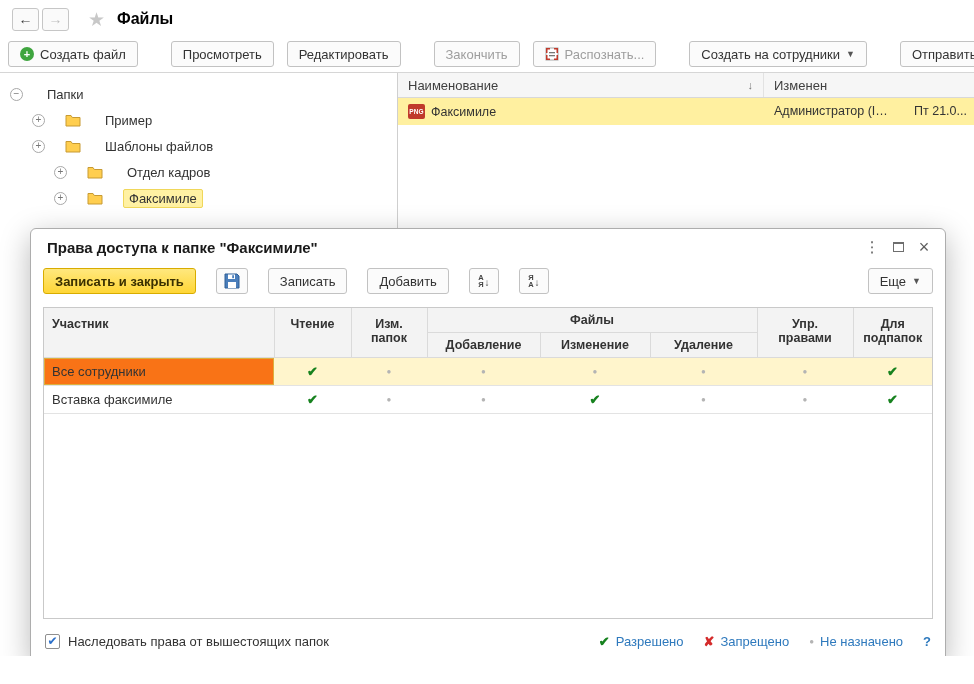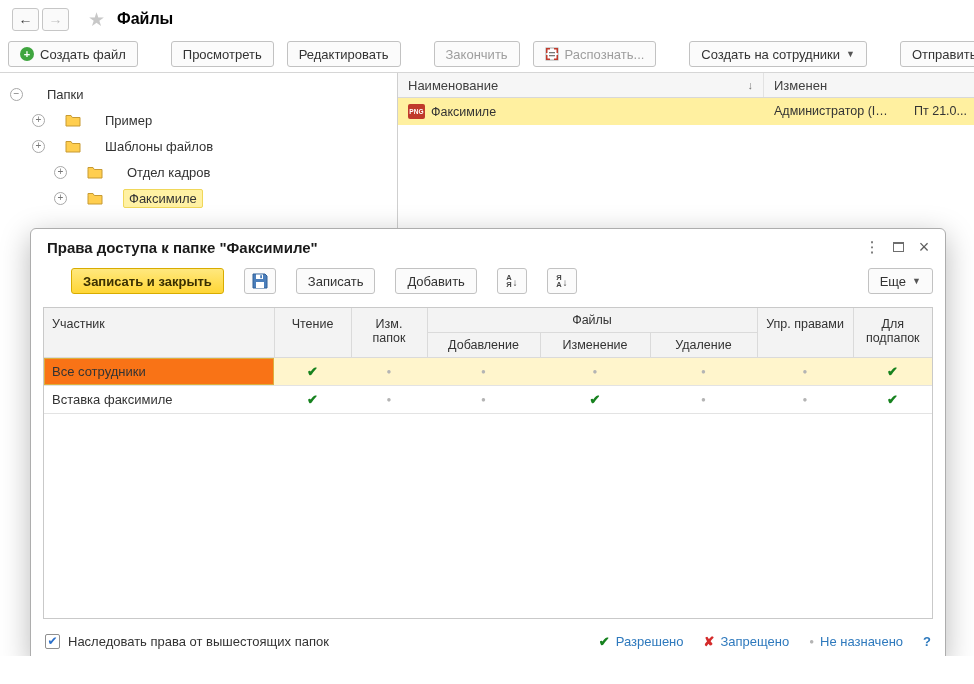--- a/index.html
+++ b/index.html
@@ -67,37 +67,37 @@
   .dialog { position:absolute; left:30px; top:228px; width:916px; height:434px; background:#fff;
             border:1px solid #ADADAD; border-radius:6px; box-shadow:0 8px 30px rgba(0,0,0,.28); }
   .dlg-titlebar { display:flex; align-items:center; height:36px; padding:0 8px 0 16px; }
   .dlg-title { flex:1; font-size:15px; font-weight:bold; color:#1A1A1A; }
   .dlg-ctl { width:26px; height:24px; display:inline-flex; align-items:center; justify-content:center;
              color:#5d5d5d; cursor:pointer; }
   .kebab-ico::before { content:"⋮"; font-size:15px; }
   .maxi-ico { width:11px; height:10px; border:1px solid #6E6E6E; border-top-width:2px; display:inline-block; }
   .close-ico::before { content:"×"; font-size:18px; }
 
-  .dlg-toolbar { display:flex; align-items:center; gap:20px; padding:3px 12px 0;margin-left:28px; }
+  .dlg-toolbar { display:flex; align-items:center; gap:20px; padding:3px 12px 0; }
   .btn-primary { background:linear-gradient(#FFE87E,#FFD636); border:1px solid #D8AC00;
                  font-weight:bold; color:#3A3000; }
   .icon-btn { width:32px; justify-content:center; padding:0; }
   .sort-btn { width:30px; justify-content:center; padding:0; }
   .sort-ico { display:inline-flex; align-items:center; gap:1px; }
   .sl { display:flex; flex-direction:column; font-size:7.5px; line-height:7.5px; font-weight:bold; color:#444; }
   .sl.az::before { content:"А"; } .sl.az::after { content:"Я"; }
   .sl.za::before { content:"Я"; } .sl.za::after { content:"А"; }
   .sarrow::before { content:"↓"; font-size:10px; color:#444; }
   .spacer { flex:1; }
 
   .grid-frame { position:absolute; left:12px; right:12px; top:78px; bottom:42px;
                 border:1px solid #C9C9C9; overflow:hidden; background:#fff; }
   table.rights { width:100%; border-collapse:collapse; table-layout:fixed; }
   table.rights th { background:#F3F3F3; border:1px solid #DADADA; border-top:none;
-                    font-weight:normal; color:#333; font-size:12.5px; padding:5px 8px; text-align:center; }
+                    font-weight:bold; color:#333; font-size:12.5px; padding:5px 8px; text-align:center; }
   table.rights th:first-child { border-left:none; }
   table.rights th.last { border-right:none; }
   table.rights th[rowspan] { vertical-align:top; padding-top:9px; }
   table.rights th.th-left { text-align:left; }
   table.rights td { padding:5px 8px; border-bottom:1px solid #E3E3E3; text-align:center;
                     height:28px; cursor:pointer; }
   table.rights td.participant { text-align:left; }
   tr.selected td { background:#FFF5CC; }
   tr.selected td.participant { background:#f97316; box-shadow:inset 0 0 0 1px #DDAE3C; }
 

